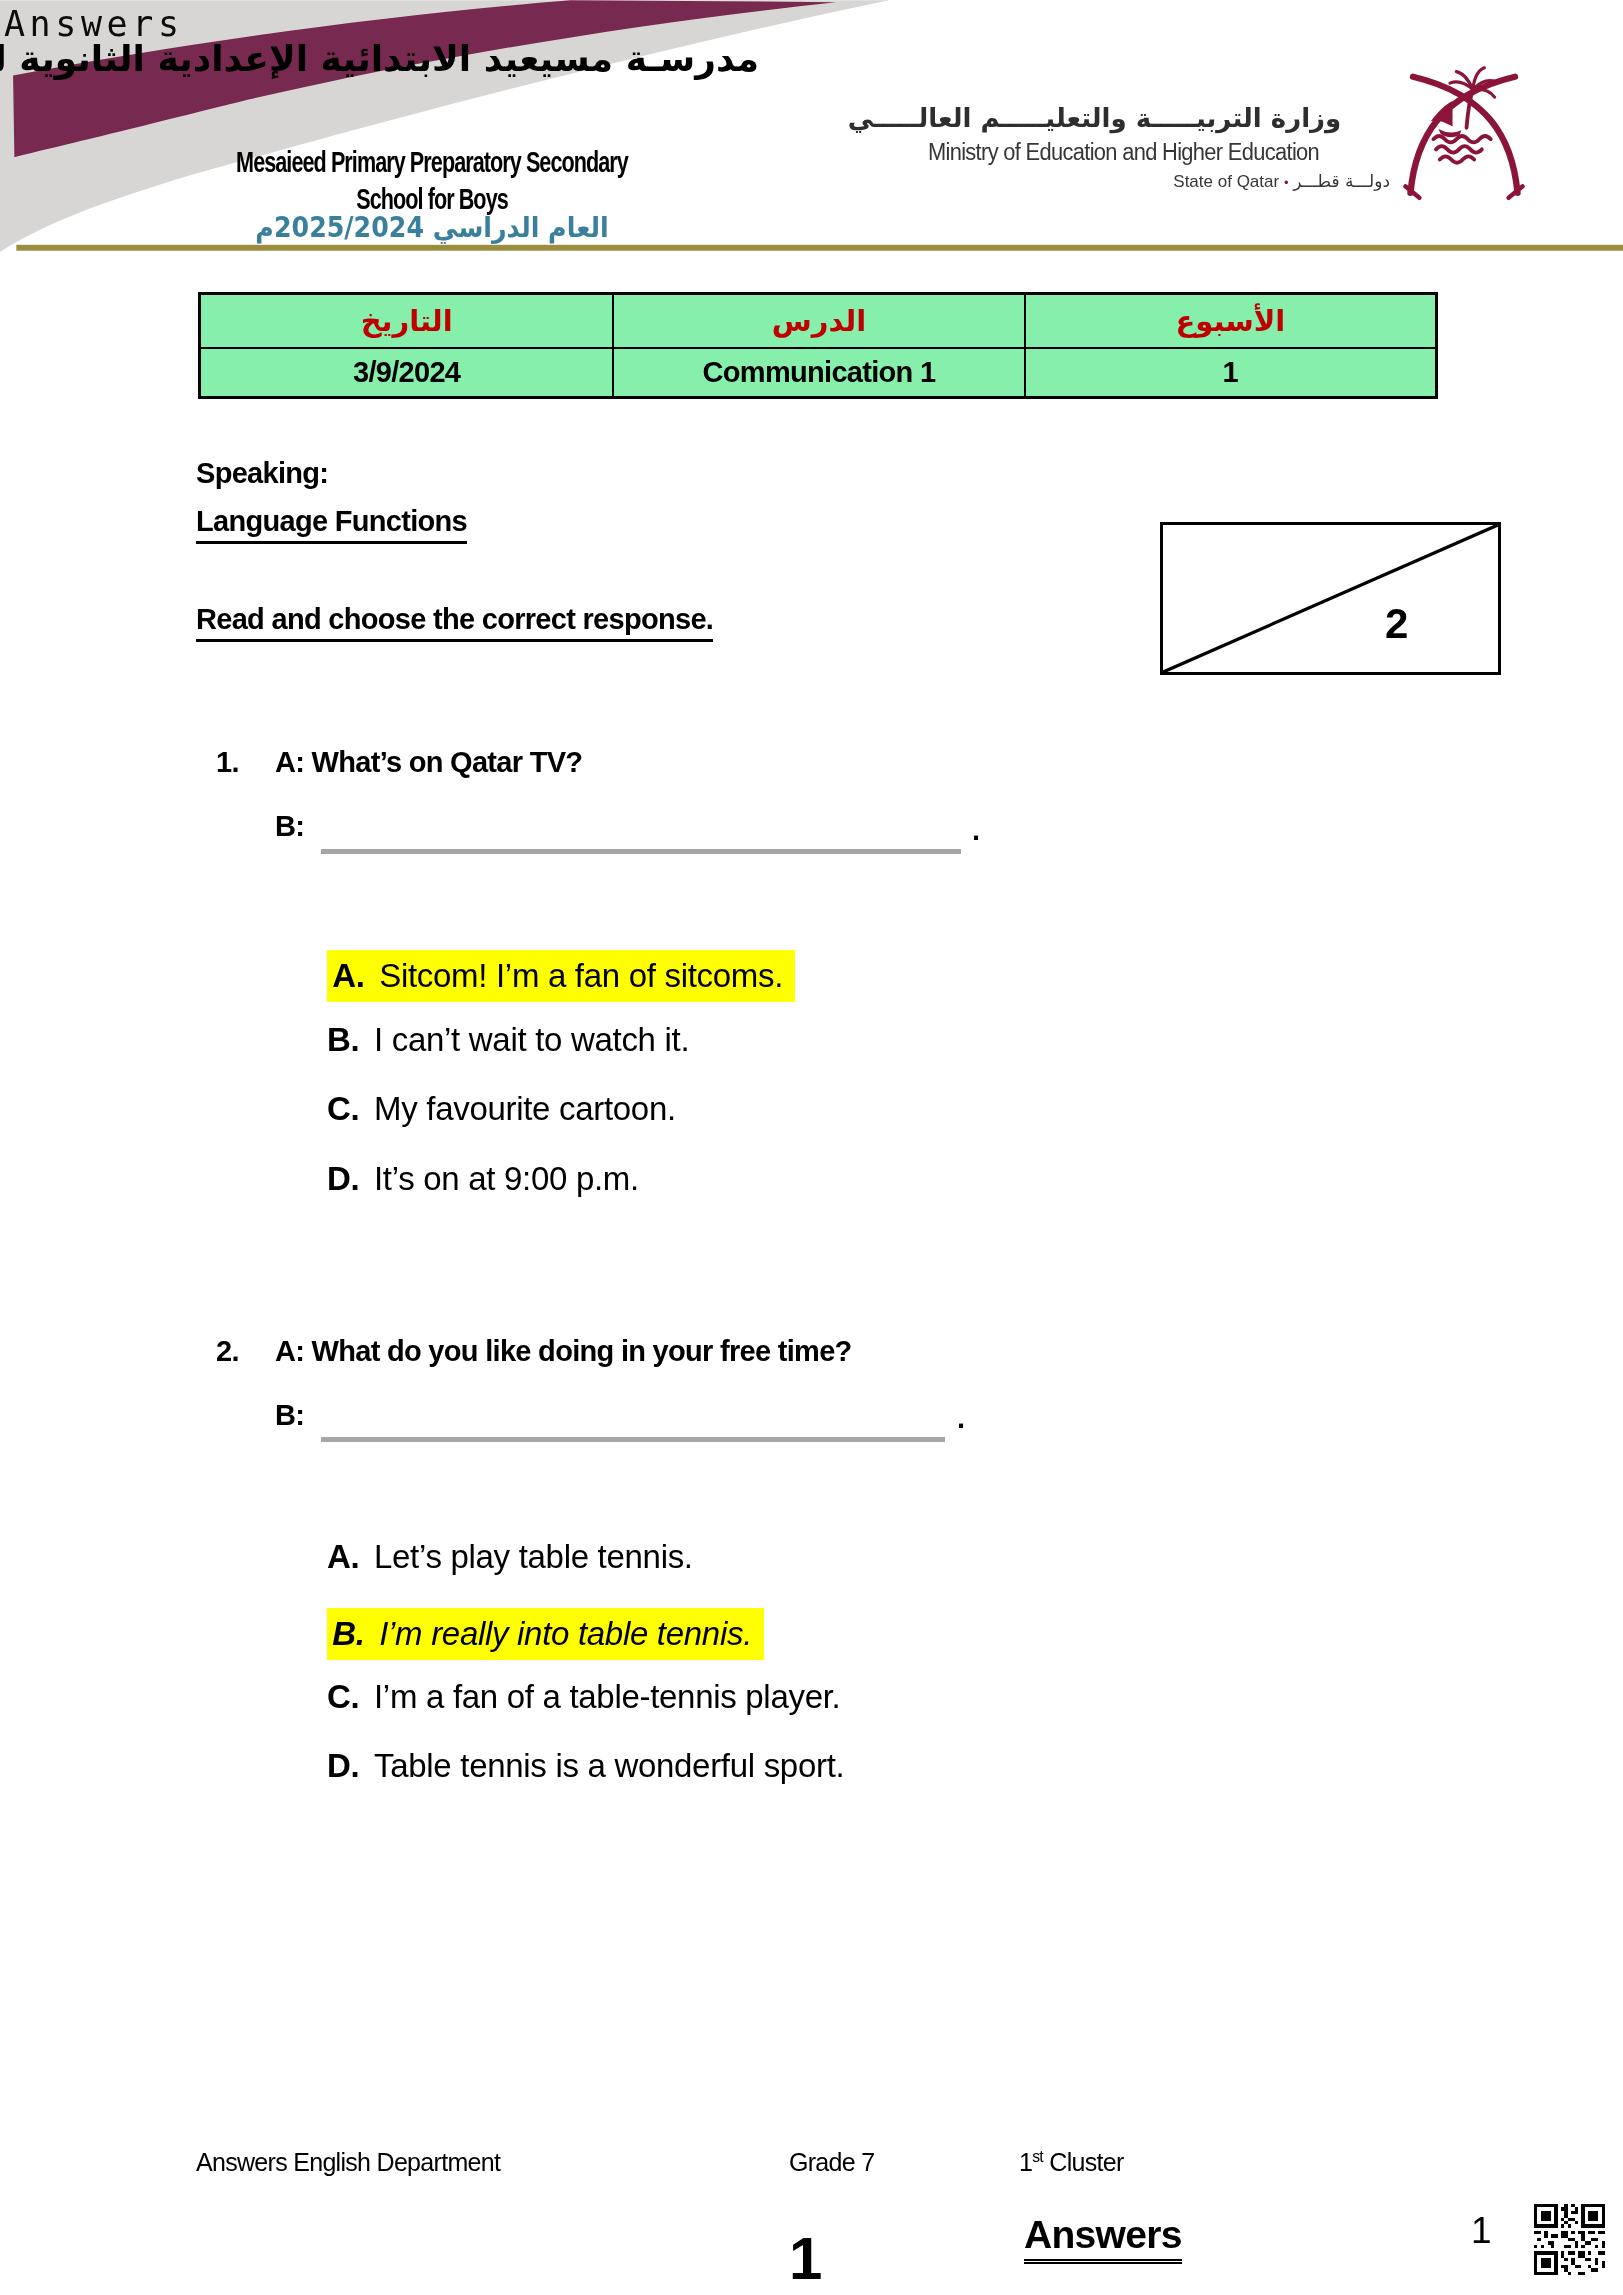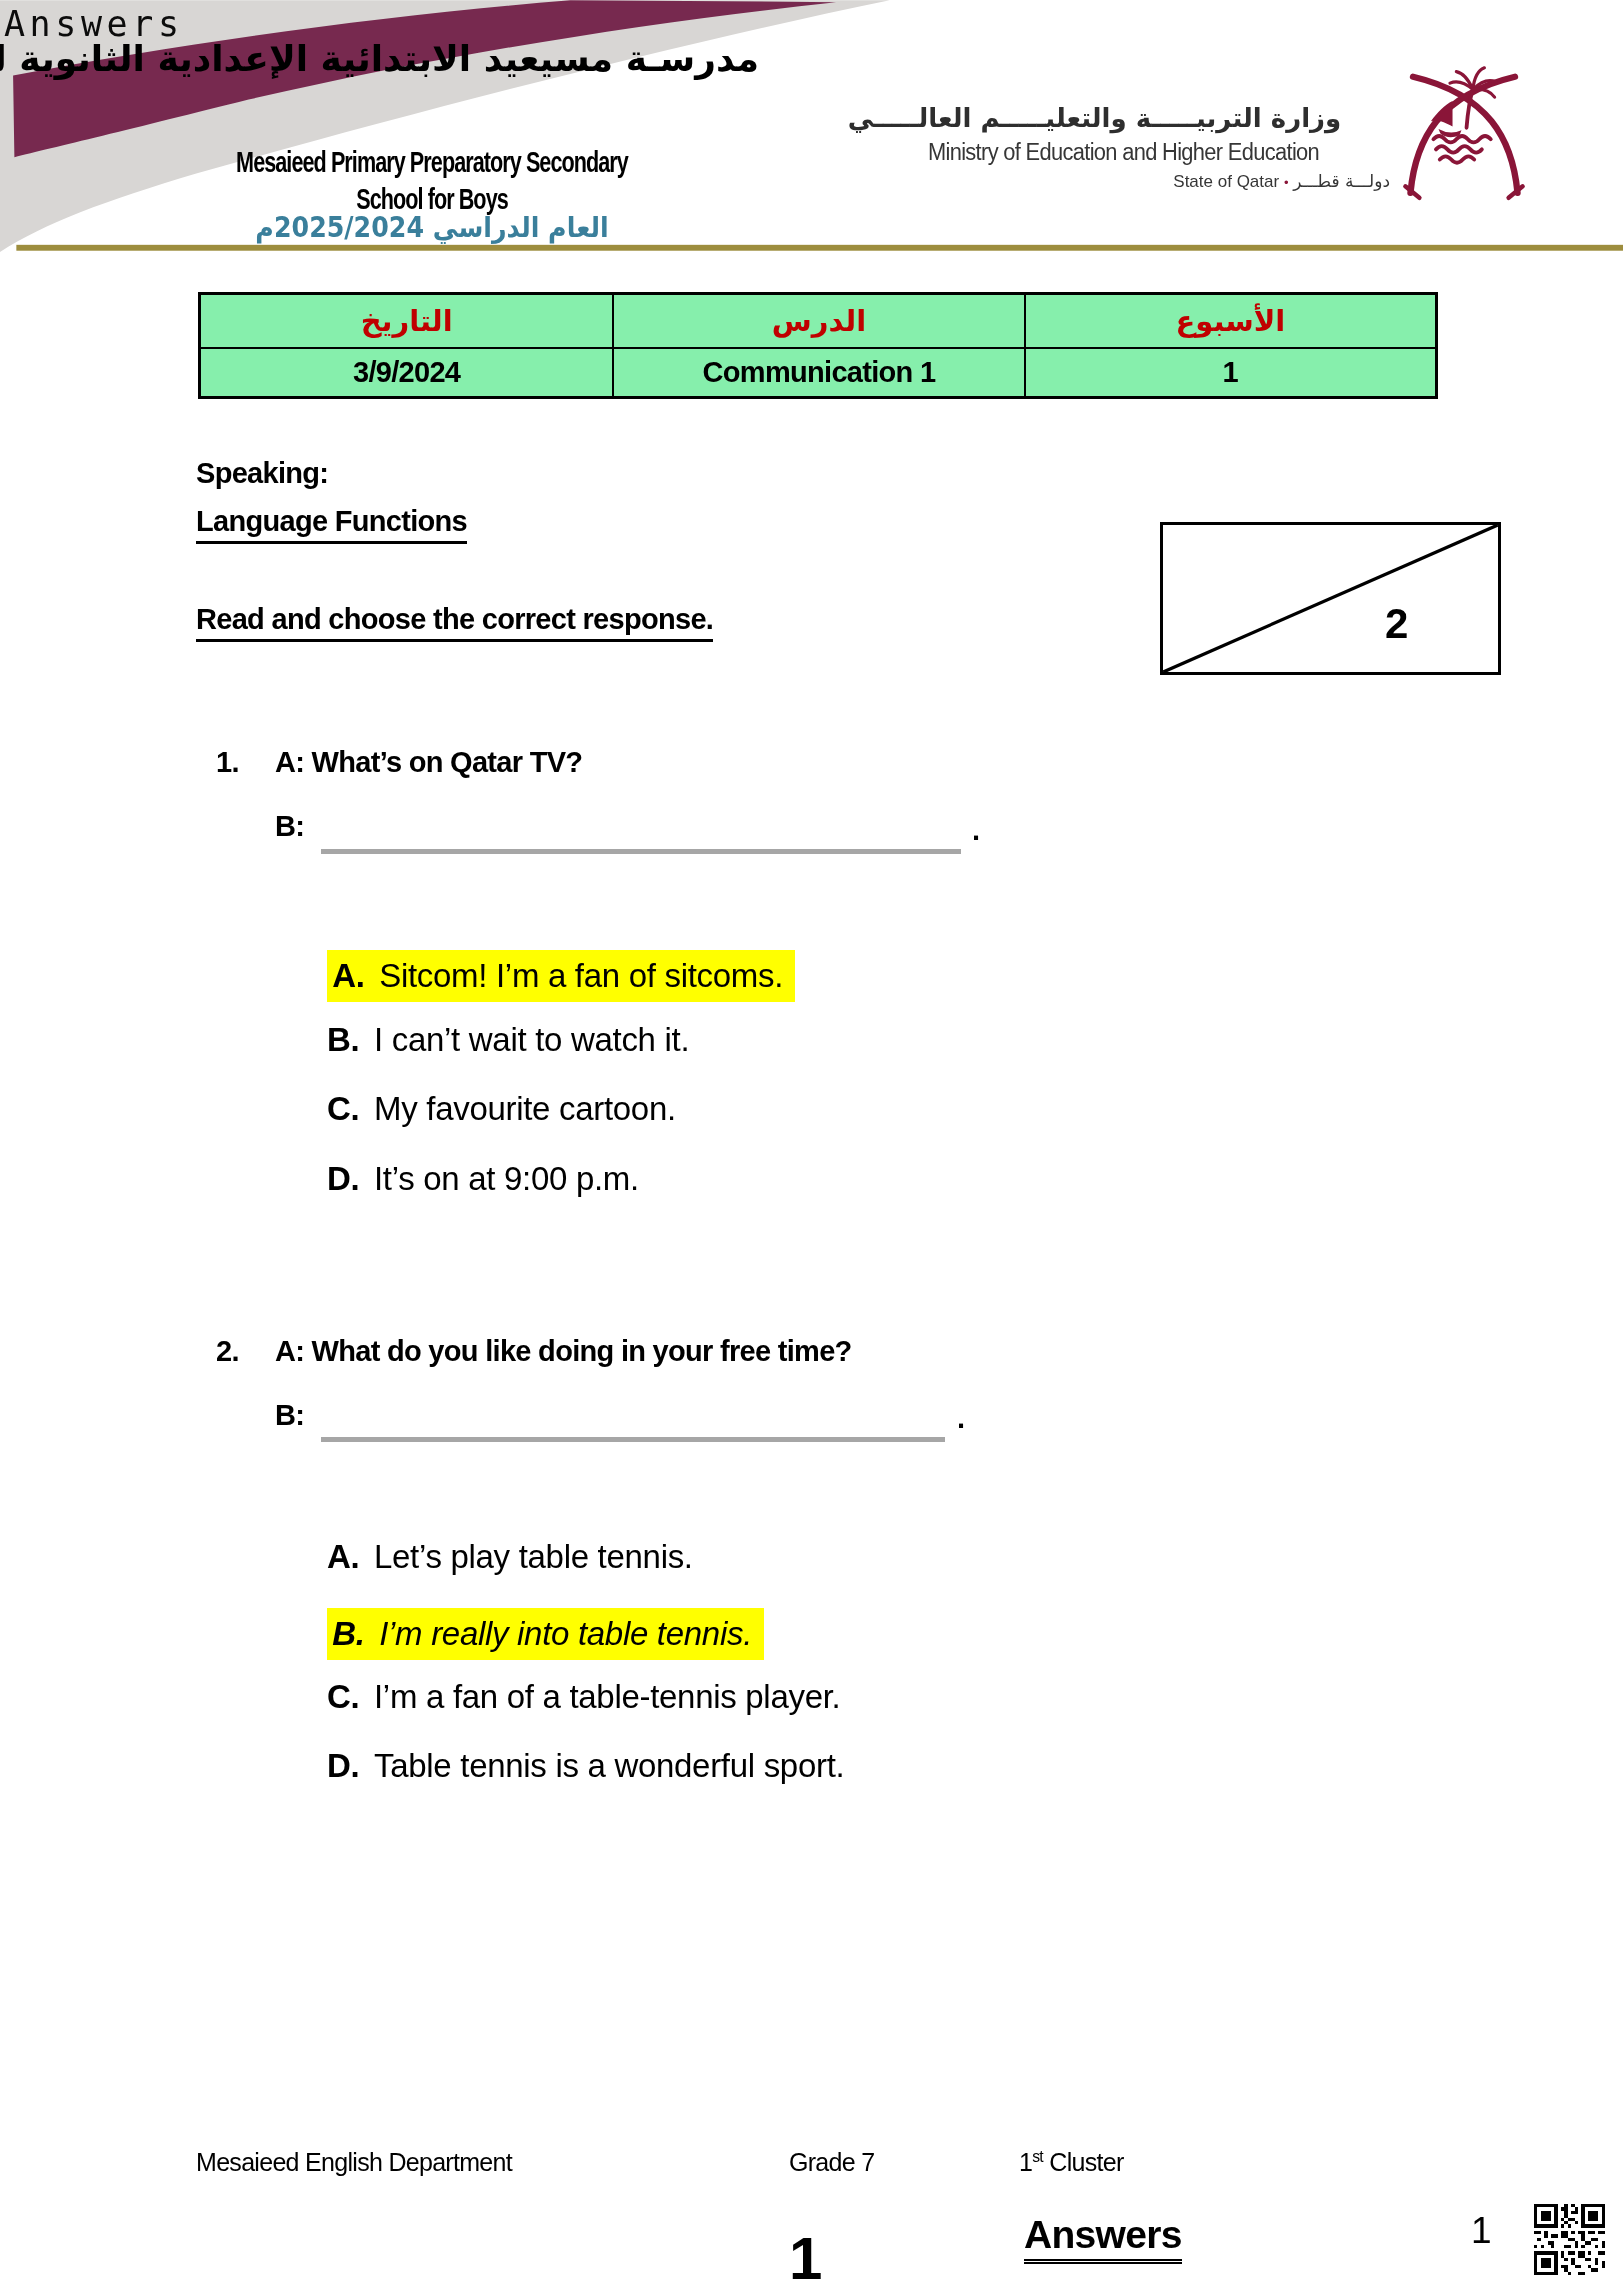--- a/index.html
+++ b/index.html
@@ -166,21 +166,21 @@
       <span class="letter">B.</span><span class="text">I’m really into table tennis.</span>
     </div>
     <div class="abs opt" style="left:327px;top:1678px;">
       <span class="letter">C.</span><span class="text">I’m a fan of a table-tennis player.</span>
     </div>
     <div class="abs opt" style="left:327px;top:1747px;">
       <span class="letter">D.</span><span class="text">Table tennis is a wonderful sport.</span>
     </div>
   </div>
 
-  <div class="abs foot-text" style="left:196px;top:2148px;">Mesaieed English Department</div>
+  <div class="abs foot-text" style="left:196px;top:2148px;">Answers English Department</div>
   <div class="abs foot-text" style="left:789px;top:2148px;">Grade 7</div>
   <div class="abs foot-text" style="left:1019px;top:2148px;">
     <span>1</span><span class="foot-sup">st</span><span> Cluster</span>
   </div>
 
   <div class="abs page-num-big" style="left:789px;top:2224px;">1</div>
   <div class="abs" style="left:1024px;top:2213px;">
     <span class="answers-footer">Answers</span>
   </div>
   <div class="abs side-num" style="left:1471px;top:2210px;">1</div>

